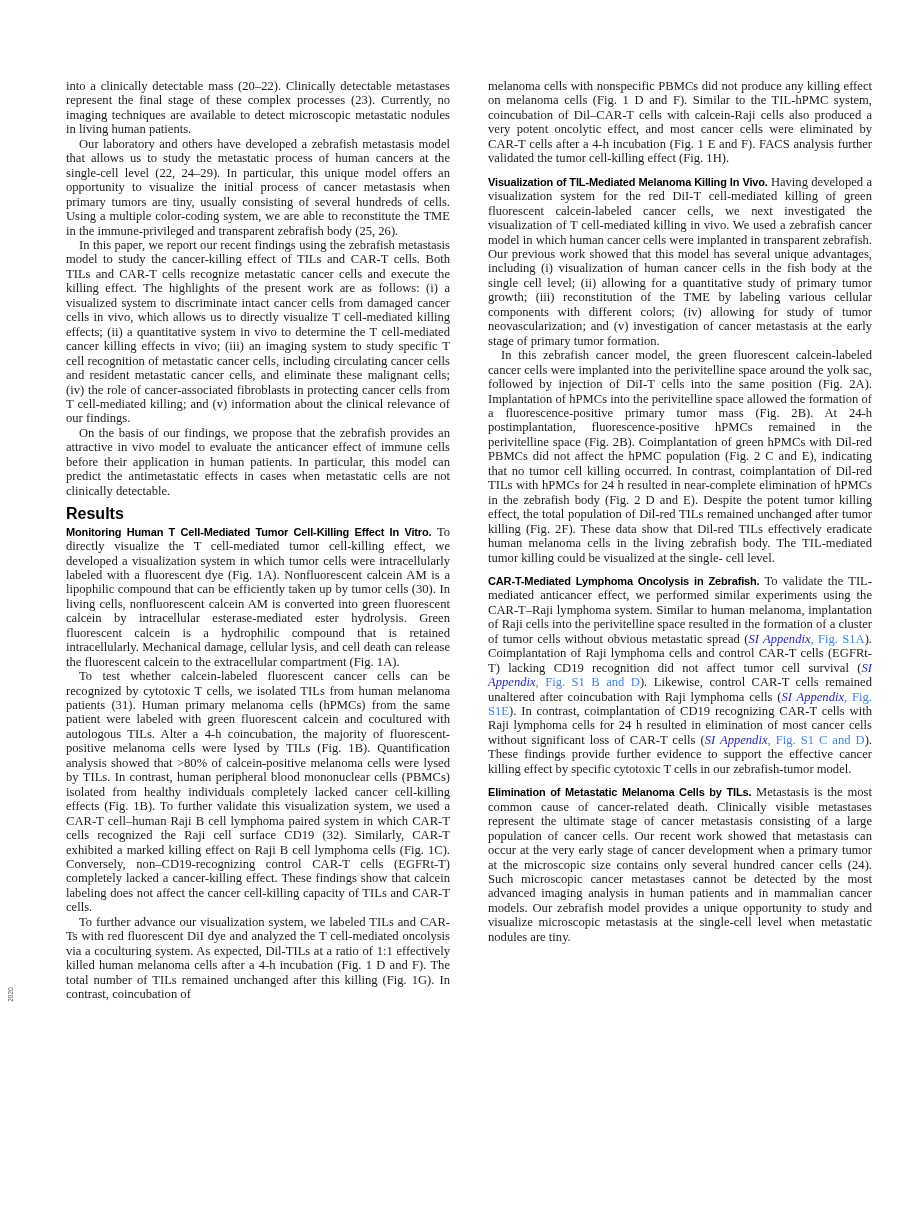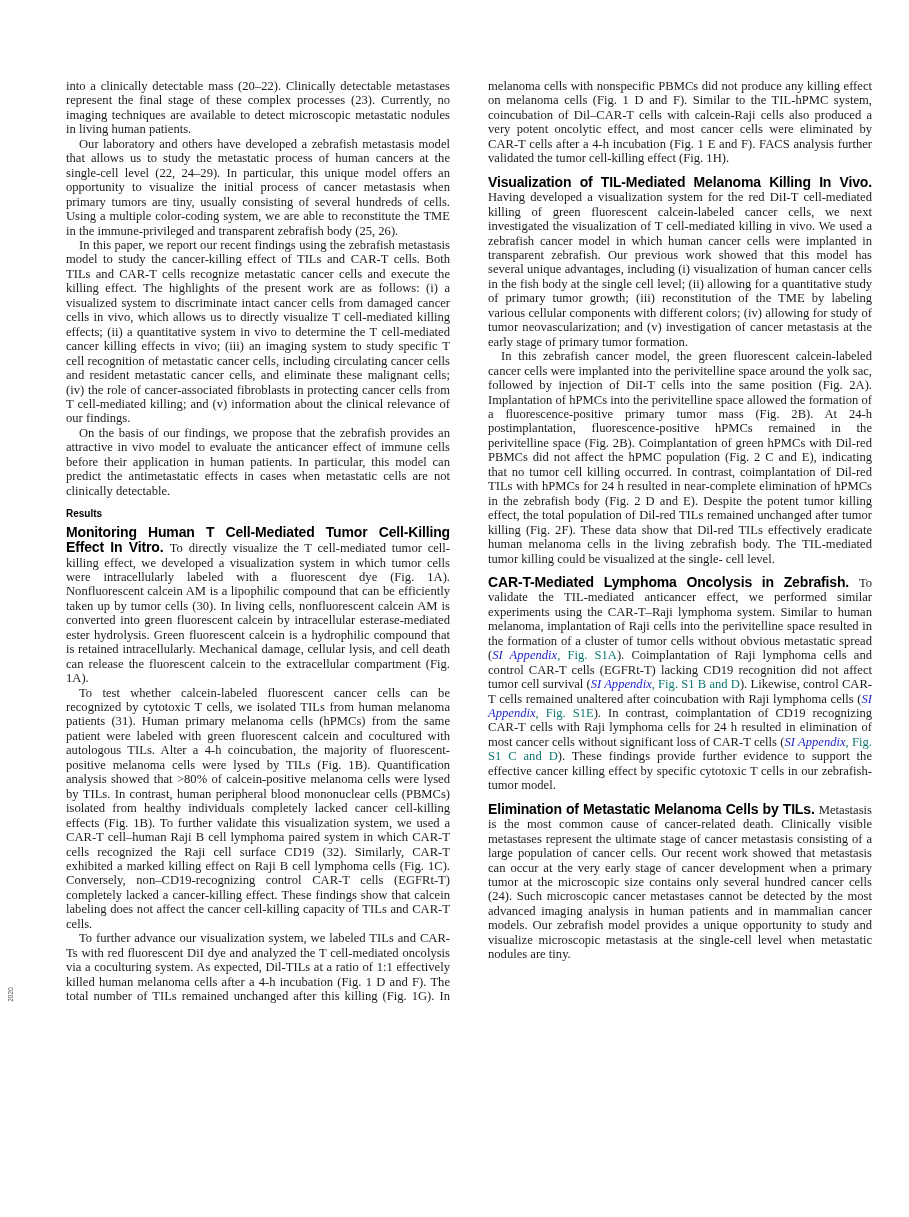--- a/index.html
+++ b/index.html
@@ -6,24 +6,24 @@
   .page{position:relative;width:909px;height:1003px;background:#ffffff;overflow:hidden;
         font-family:"Liberation Serif",serif;color:#1b1b1b;}
   .col{position:absolute;top:79px;width:384px;text-align:justify;
        font-size:12.6px;line-height:14.45px;}
   .col-left{left:66px;}
   .col-right{left:488px;}
   .para{margin:0;text-indent:0;}
   .para.indent{text-indent:13px;}
   .para.space{margin-top:9px;}
   .run-head{font-family:"Liberation Sans",sans-serif;font-weight:bold;
-            font-size:14px;letter-spacing:-0.15px;color:#000;}
+            font-size:11px;letter-spacing:-0.15px;color:#000;}
   .section-heading{font-family:"Liberation Sans",sans-serif;font-weight:bold;
-            font-size:10px;color:#000;margin:9px 0 3px 0;text-align:left;}
-  .seg-link{color:#0f766e;}
+            font-size:16px;color:#000;margin:9px 0 3px 0;text-align:left;}
+  .seg-link{color:#3b82f6;}
   .seg-link_italic{color:#2126c8;font-style:italic;}
   .footer{position:absolute;left:66px;right:57px;top:1156px;display:flex;align-items:flex-end;
           font-family:"Liberation Sans",sans-serif;font-size:10.6px;color:#111;}
   .footer .pagenum{font-weight:bold;letter-spacing:-0.1px;}
   .footer .sep{margin:0 10px;color:#777;font-size:11px;}
   .footer .doi{color:#111;text-decoration:none;margin-left:48px;}
   .footer .authors{margin-left:auto;font-family:Liberation Serif, serif;font-size:16px;color:#222;}
   .watermark{position:absolute;left:7px;top:1196px;transform:rotate(-90deg);transform-origin:0 0;
              font-family:"Liberation Sans",sans-serif;font-size:6.4px;color:#555;
              white-space:nowrap;letter-spacing:0.15px;}

